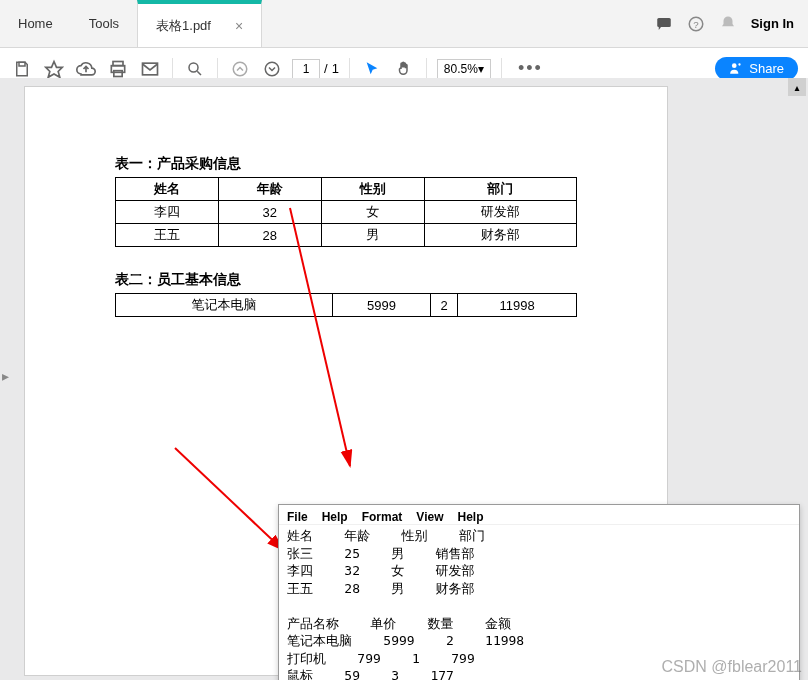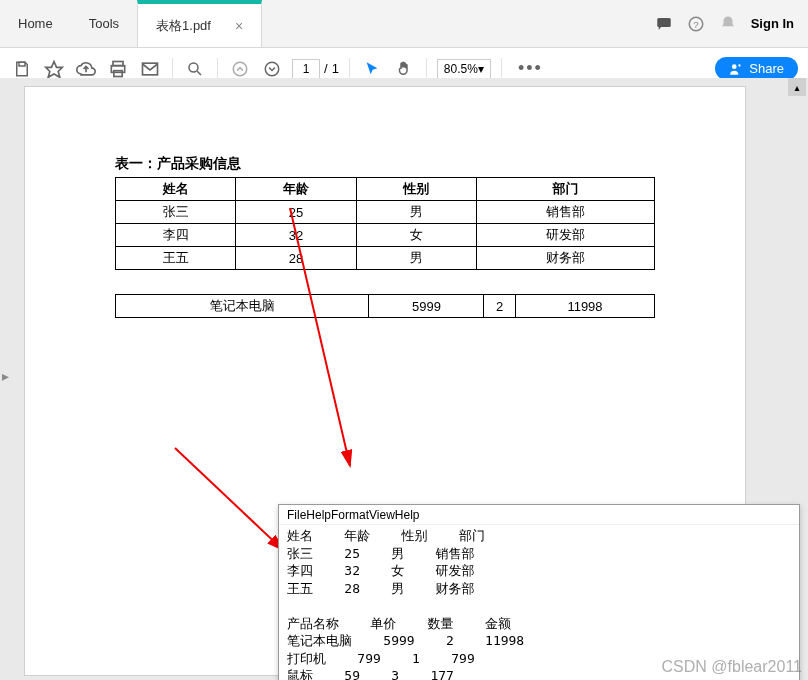--- a/index.html
+++ b/index.html
@@ -16,45 +16,45 @@
 
   
   .toolbar { display: flex; align-items: center; height: 42px; background: #fff; border-bottom: 1px solid #e1e1e1; padding: 0 10px; gap: 8px; }
   .toolbar .tbtn { width: 24px; height: 24px; display: inline-flex; align-items: center; justify-content: center; color: #666; cursor: pointer; }
   .toolbar .sep { width: 1px; height: 22px; background: #e1e1e1; margin: 0 2px; }
   .toolbar .pagebox { display: flex; align-items: center; gap: 4px; }
   .toolbar .pagebox input { width: 28px; height: 20px; text-align: center; border: 1px solid #ccc; font-size: 12px; }
   .toolbar .zoom { display: flex; align-items: center; border: 1px solid #ccc; padding: 2px 6px; font-size: 12px; }
   .toolbar .dots { font-size: 18px; letter-spacing: 2px; color: #666; padding: 0 6px; }
   .toolbar .spacer2 { flex: 1; }
-  .sharebtn { background: #0a84ff; color: #fff; border-radius: 14px; padding: 4px 14px; display: flex; align-items: center; gap: 6px; font-size: 13px; cursor: pointer; }
+  .sharebtn { background: #0a84ff; color: #fff; border-radius: 14px; padding: 4px 14px; display: flex; gap: 6px; font-size: 13px; cursor: pointer; }
 
   
   .viewport { position: absolute; top: 78px; left: 0; right: 0; bottom: 0; background: #e9e9ea; overflow: hidden; }
   .sideicons { position: absolute; right: 0; top: 0; width: 22px; display: flex; flex-direction: column; align-items: center; gap: 2px; }
   .sideicons div { width: 18px; height: 18px; background: #d0d0d0; font-size: 10px; display:flex; align-items:center; justify-content:center; }
   .lefticon { position: absolute; left: 2px; top: 290px; color: #888; font-size: 14px; }
 
-  .page { position: absolute; left: 24px; top: 8px; width: 722px; height: 590px; background: #fff; border: 1px solid #cfcfcf; padding: 60px 90px 0 90px; z-index: 1; }
+  .page { position: absolute; left: 24px; top: 8px; width: 644px; height: 590px; background: #fff; border: 1px solid #cfcfcf; padding: 60px 90px 0 90px; z-index: 1; }
   .tblTitle { font-weight: bold; font-size: 14px; margin: 8px 0 4px 0; }
   table.data { border-collapse: collapse; width: 100%; margin-bottom: 24px; }
   table.data th, table.data td { border: 1px solid #000; padding: 2px 0; text-align: center; font-size: 13px; }
   table.data th { font-weight: bold; }
 
   
   .arrow { position: absolute; pointer-events: none; z-index: 5; }
 
   
   .notepad { position: absolute; left: 278px; top: 426px; width: 522px; height: 248px; background: #fff; border: 1px solid #9a9a9a; box-shadow: 0 2px 6px rgba(0,0,0,.2); z-index: 10; display: flex; flex-direction: column; }
   .np-titlebar { height: 28px; display: flex; align-items: center; padding: 0 6px; border-bottom: 1px solid #e5e5e5; }
   .np-titlebar .npicon { width: 14px; height: 14px; display:inline-block; margin-right:6px; }
   .np-titlebar .nptitle { font-size: 12px; }
   .np-titlebar .npspacer { flex: 1; }
   .np-titlebar .npctl { width: 34px; height: 22px; display: inline-flex; align-items: center; justify-content: center; color: #333; font-size: 11px; cursor: pointer; }
-  .np-menubar { height: 20px; display: flex; align-items: center; padding: 0 8px; font-size: 12px; border-bottom: 1px solid #f0f0f0; }
+  .np-menubar { height: 20px; display: flex; align-items: flex-end; gap: 14px; padding: 0 8px; font-size: 12px; border-bottom: 1px solid #f0f0f0; font-weight: bold; }
   .np-body { flex: 1; padding: 2px 8px; font-family: SimSun, Consolas, monospace; font-size: 13px; white-space: pre; overflow: hidden; line-height: 1.35; }
 
   .watermark { position:absolute; right:6px; bottom:4px; font-size:16px; color: rgba(120,120,120,.6); z-index:20; }
 </style>
 </head>
 <body>
 
 <div class="tabbar">
   <div class="tab">Home</div>
   <div class="tab">Tools</div>
@@ -180,41 +180,36 @@
   <div class="page">
     <div class="tblTitle">表一：产品采购信息</div>
     <table class="data">
       <tbody>
           <tr>
         <th>姓名</th>
         <th>年龄</th>
         <th>性别</th>
         <th>部门</th>
       </tr>
-      <tr>
-            <td>张三</td>
-            <td>25</td>
-            <td>男</td>
-            <td>销售部</td>
-          </tr>
       <tr>
             <td>李四</td>
             <td>32</td>
             <td>女</td>
             <td>研发部</td>
           </tr>
       <tr>
             <td>王五</td>
             <td>28</td>
             <td>男</td>
             <td>财务部</td>
           </tr>
     </tbody>
       </table>
 
+    <div class="tblTitle">表二：员工基本信息</div>
     <table class="data">
       <tbody>
       <tr>
             <td>笔记本电脑</td>
             <td>5999</td>
             <td>2</td>
             <td>11998</td>
           </tr>
     </tbody>
       </table>

